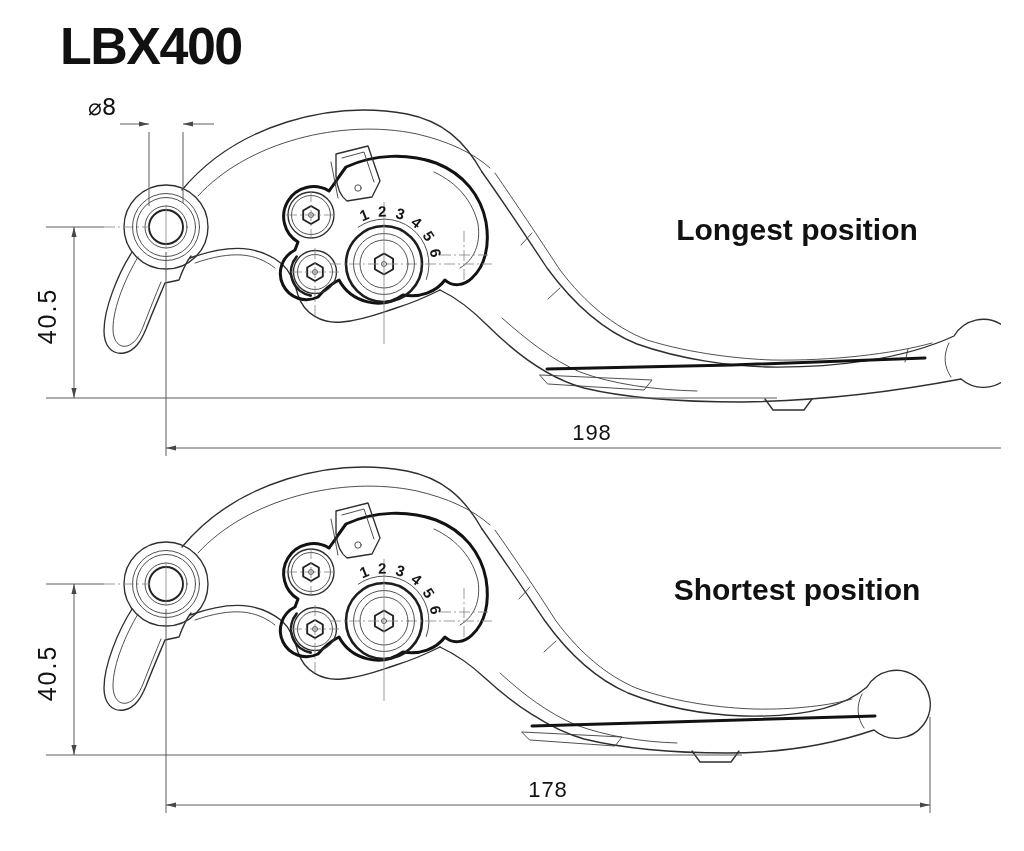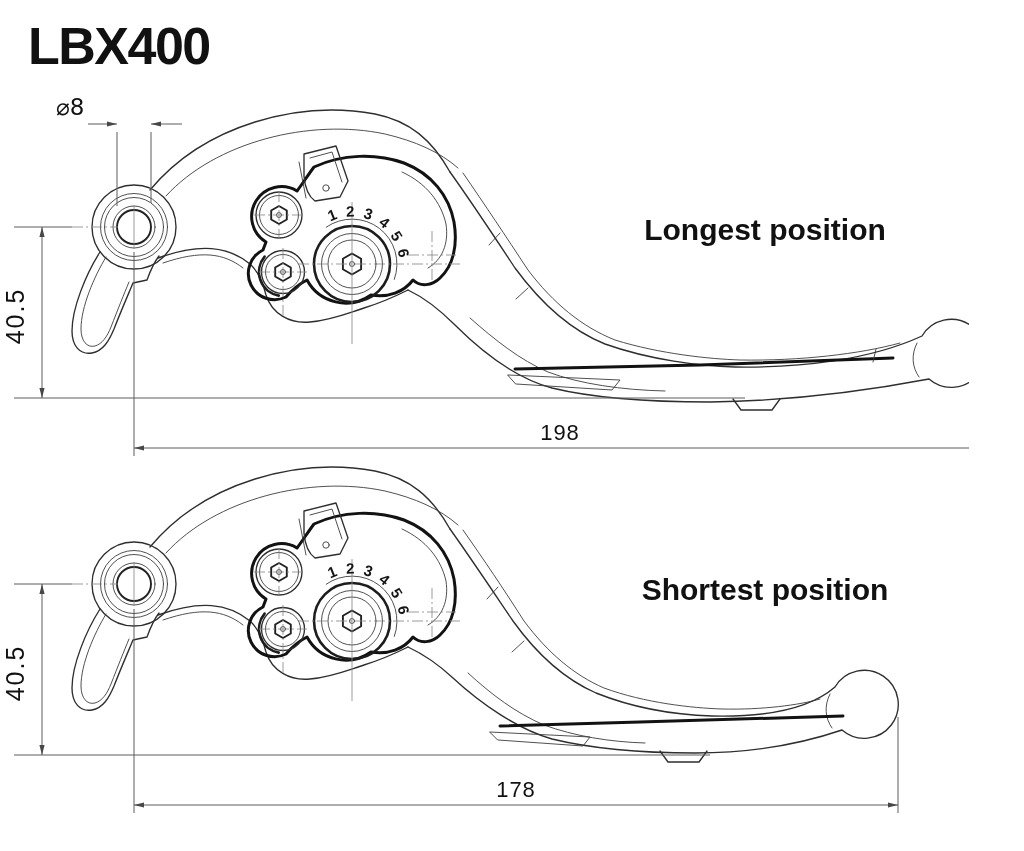--- a/index.html
+++ b/index.html
@@ -1,17 +1,17 @@
 <!DOCTYPE html>
 <html><head>
 <meta charset="utf-8">
 <style>
   html,body{margin:0;padding:0;background:#ffffff;}
   #stage{position:relative;width:969px;height:851px;background:#ffffff;overflow:hidden;
-         font-family:"Liberation Sans",sans-serif;}
+         font-family:"Liberation Sans",sans-serif;padding-left:32px;}
   svg{display:block}
   
   .ln{fill:none;stroke:#2e2e2e;stroke-width:1.35;stroke-linecap:round;stroke-linejoin:round}
   .tn{fill:none;stroke:#3c3c3c;stroke-width:.9;stroke-linecap:round;stroke-linejoin:round}
   .md{fill:none;stroke:#222222;stroke-width:1.9;stroke-linejoin:round}
   .tk{fill:none;stroke:#121212;stroke-width:3;stroke-linecap:round;stroke-linejoin:round}
   .tk2{fill:none;stroke:#1d1d1d;stroke-width:2.6;stroke-linecap:round}
   .cl{fill:none;stroke:#8a8a8a;stroke-width:.85}
   .cld{fill:none;stroke:#8a8a8a;stroke-width:.85;stroke-dasharray:11 3 2 3}
   .dm{fill:none;stroke:#5c5c5c;stroke-width:1}

